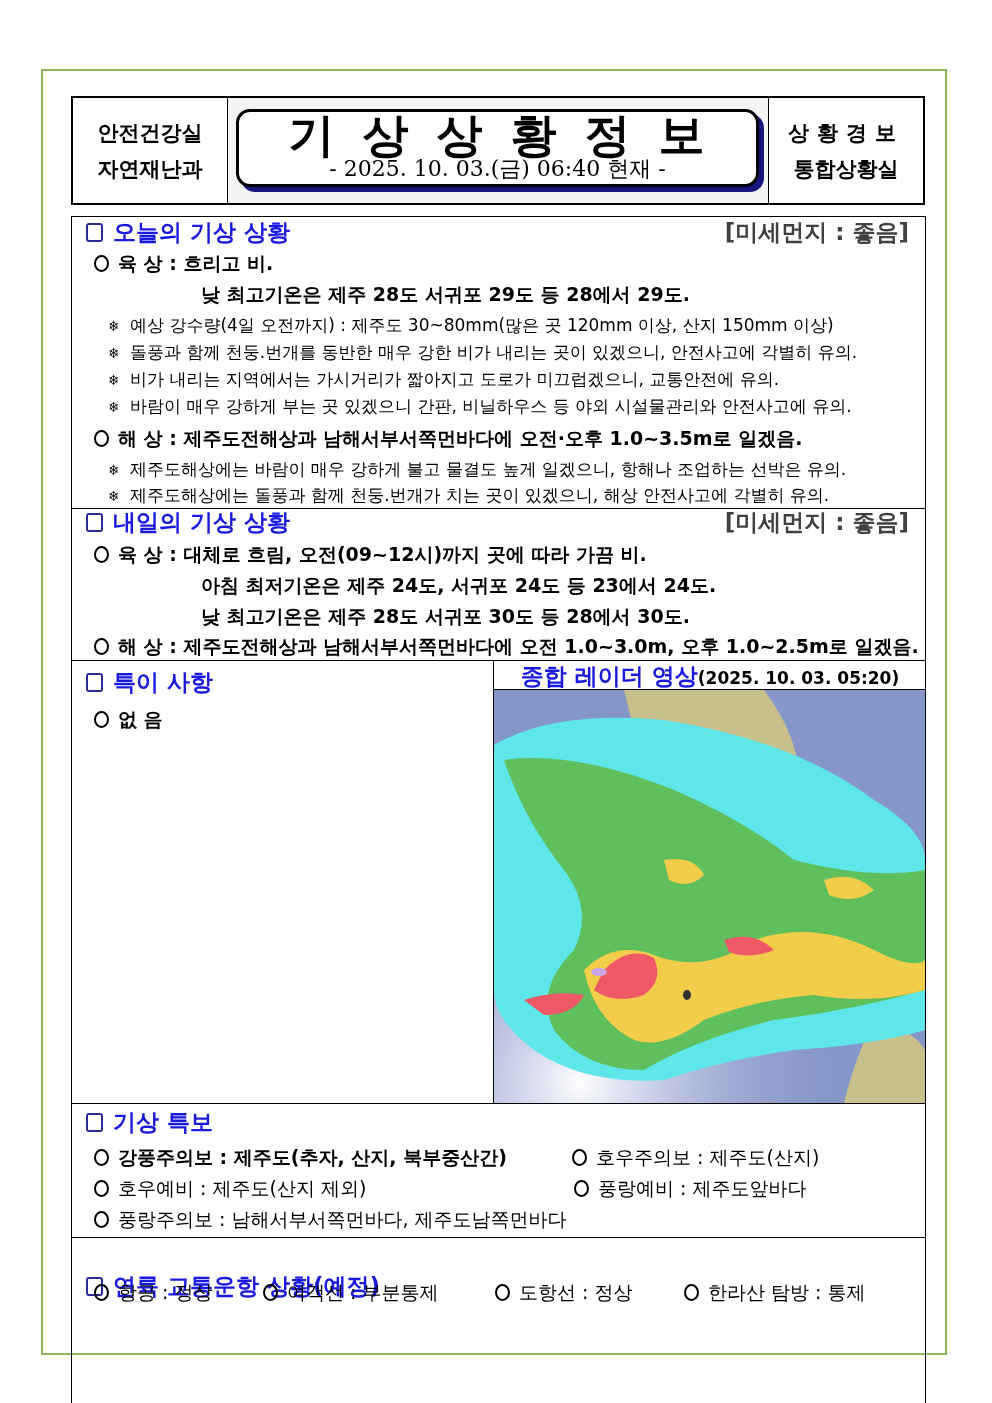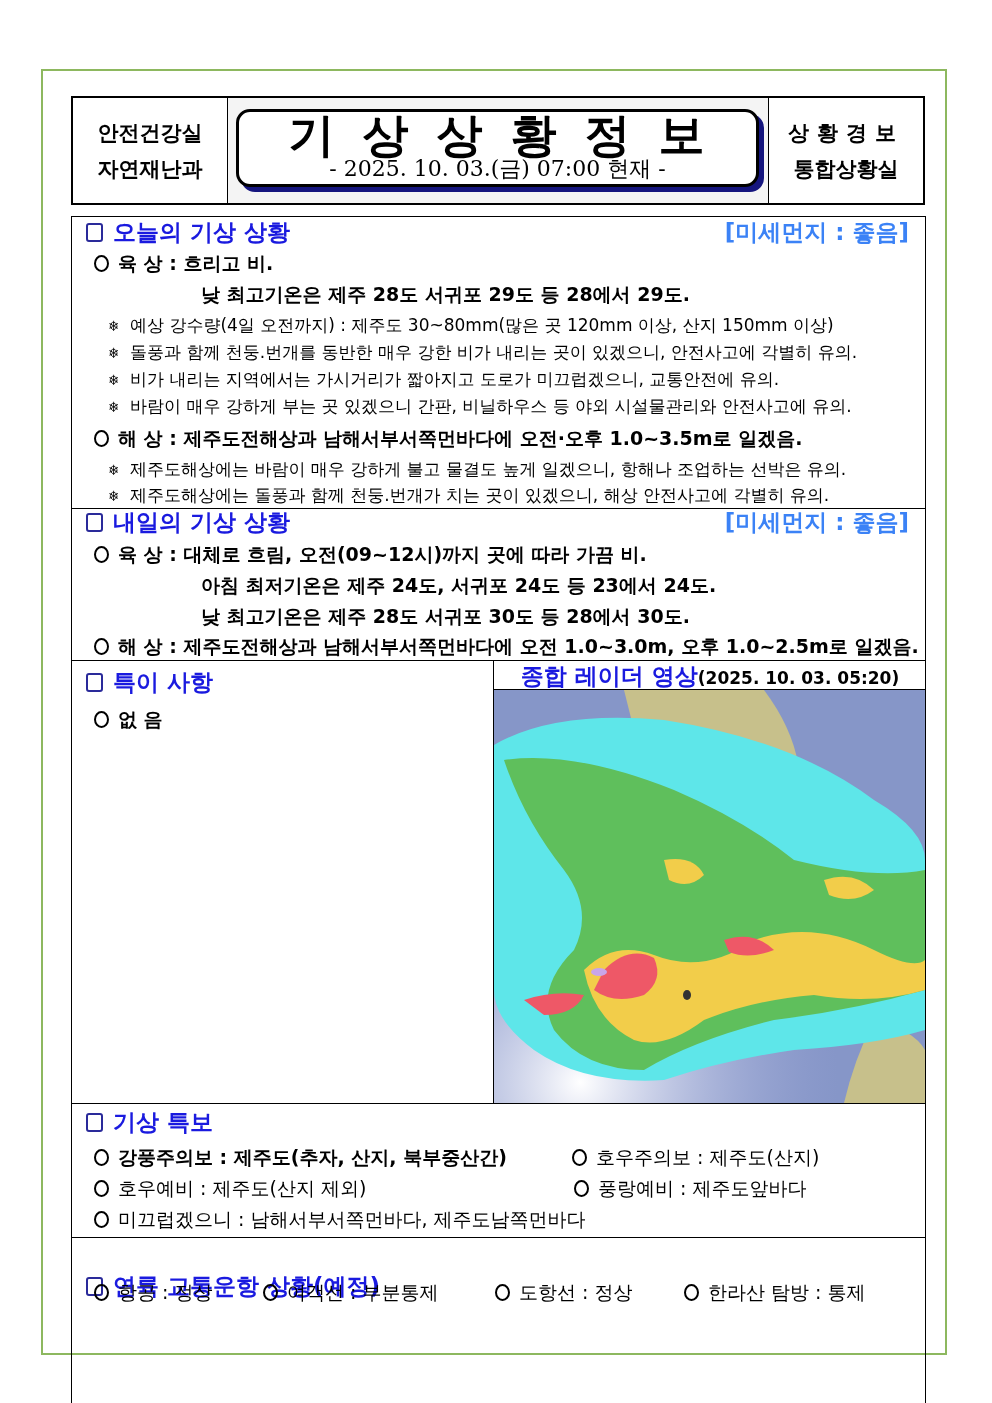--- a/index.html
+++ b/index.html
@@ -17,21 +17,21 @@
   .title-main { font-size: 46px; font-weight: bold; letter-spacing: 28px; line-height: 50px; margin-left: 26px; margin-top: -2px; }
   .title-sub { font-family: "DejaVu Serif", "Liberation Serif", serif; font-size: 22px; line-height: 22px; margin-top: -2px; }
 
   
   .frame { position: absolute; left: 71px; top: 216px; width: 855px; height: 1250px; border: 1px solid #000; box-sizing: border-box; }
   .section { position: absolute; left: 0; width: 853px; box-sizing: border-box; }
   .divider { border-top: 1px solid #000; }
 
   .sec-title { position: absolute; left: 14px; font-size: 23px; font-weight: bold; color: #1a1adf; white-space: nowrap; display: flex; align-items: center; }
   .chk { display: inline-block; width: 17px; height: 19px; border: 2px solid #2a2a9a; border-radius: 3px; margin-right: 10px; box-sizing: border-box; }
-  .dust { position: absolute; right: 16px; font-size: 23px; font-weight: bold; color: #3b82f6; white-space: nowrap; }
+  .dust { position: absolute; right: 16px; font-size: 23px; font-weight: bold; color: #404040; white-space: nowrap; }
 
   .line { position: absolute; white-space: nowrap; }
   .b20 { font-size: 19px; font-weight: bold; }
   .n18 { font-size: 17px; }
   .ring { display: inline-block; width: 15px; height: 17px; border: 2px solid #000; border-radius: 50%; box-sizing: border-box; vertical-align: -2px; margin-right: 9px; }
   .ast { display: inline-block; width: 22px; font-size: 14px; }
 
   .radar-title { position: absolute; left: 423px; top: 444px; width: 430px; text-align: center; white-space: nowrap; }
   .radar-title .t1 { font-size: 23px; font-weight: bold; color: #1a1adf; }
   .radar-title .t2 { font-size: 17px; font-weight: bold; }
@@ -45,21 +45,21 @@
 <div class="page-border"></div>
 
 <div class="header">
   <div class="side left">
     <div>안전건강실</div>
     <div>자연재난과</div>
   </div>
   <div class="center">
     <div class="title-box">
       <div class="title-main">기상상황정보</div>
-      <div class="title-sub">- 2025. 10. 03.(금) 07:00 현재 -</div>
+      <div class="title-sub">- 2025. 10. 03.(금) 06:40 현재 -</div>
     </div>
   </div>
   <div class="side right">
     <div class="r1">상황경보</div>
     <div>통합상황실</div>
   </div>
 </div>
 
 <div class="frame">
 
@@ -155,21 +155,21 @@
   <div class="line b20" style="left:500px; top:928px; font-weight:normal;">
     <span class="ring"></span><span>호우주의보 : 제주도(산지)</span>
   </div>
   <div class="line b20" style="left:22px; top:959px; font-weight:normal;">
     <span class="ring"></span><span>호우예비 : 제주도(산지 제외)</span>
   </div>
   <div class="line b20" style="left:502px; top:959px; font-weight:normal;">
     <span class="ring"></span><span>풍랑예비 : 제주도앞바다</span>
   </div>
   <div class="line b20" style="left:22px; top:990px; font-weight:normal;">
-    <span class="ring"></span><span>미끄럽겠으니 : 남해서부서쪽먼바다, 제주도남쪽먼바다</span>
+    <span class="ring"></span><span>풍랑주의보 : 남해서부서쪽먼바다, 제주도남쪽먼바다</span>
   </div>
 
   <div class="section divider" style="top:1020px;"></div>
   <div class="sec-title" style="top:1054px;">
     <span class="chk"></span>
     <span>연륙 교통운항 상황(예정)</span>
   </div>
   <div class="line b20" style="left:22px; top:1063px; font-weight:normal;">
     <span class="ring"></span><span>항공 : 정상</span>
   </div>

